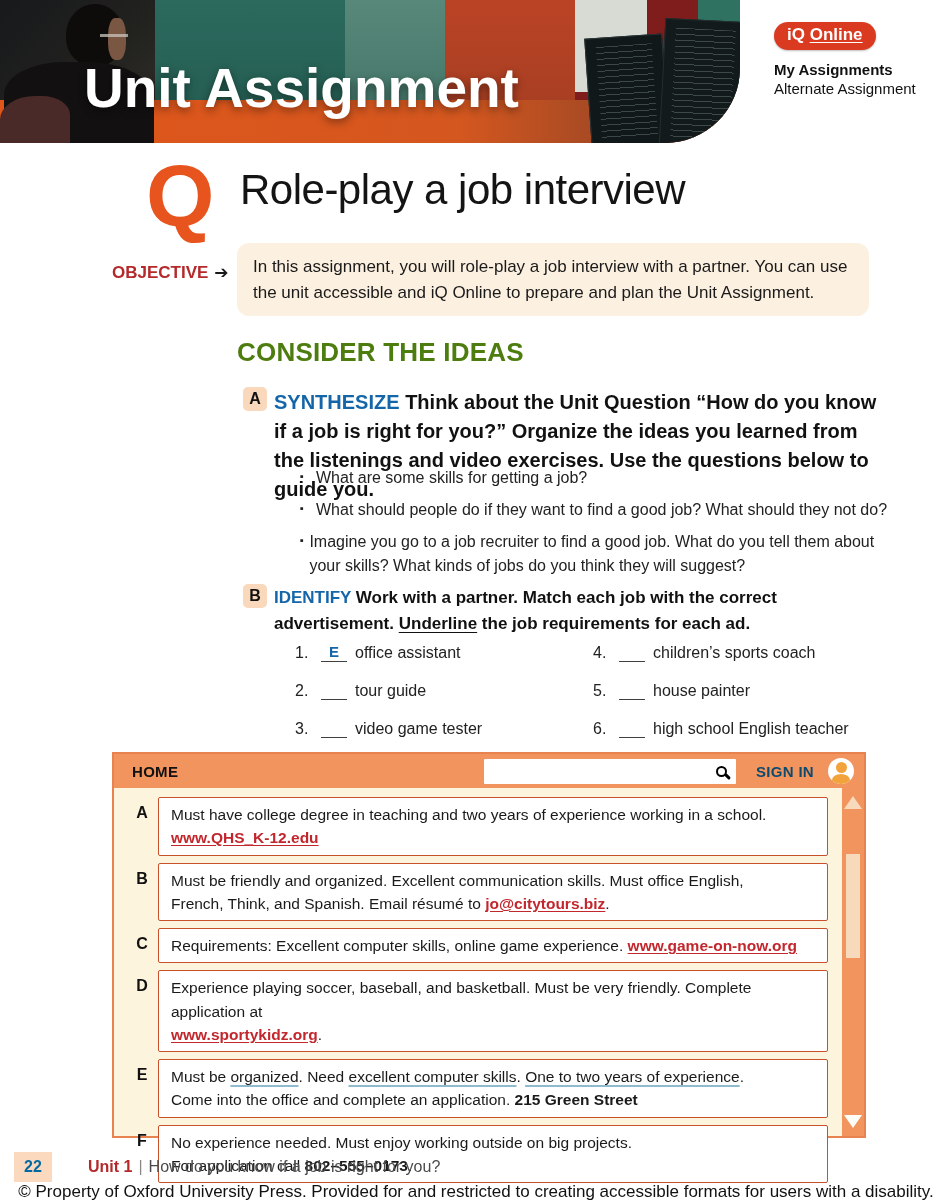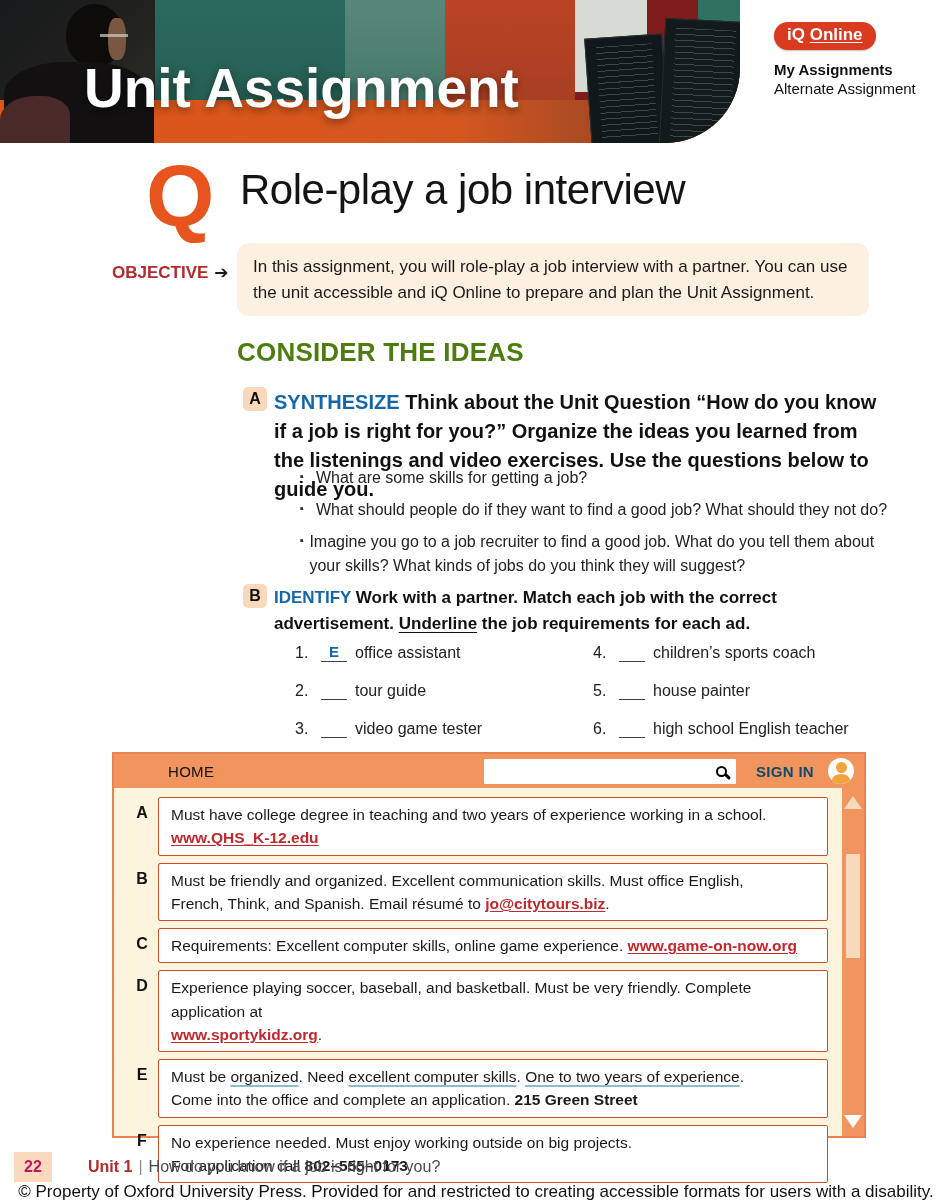--- a/index.html
+++ b/index.html
@@ -96,21 +96,21 @@
   .match-item .num { width:24px; }
   .answer-slot { display:inline-block; width:26px; text-align:center;
     border-bottom:1.5px solid #3f3f3f; margin:0 8px 0 2px; line-height:1.0;
     font-weight:700; color:#1566a9; font-size:15px; height:18px; }
 
   
   .webbox { position:absolute; left:112px; top:752px; width:754px; height:386px;
     border:2px solid #e8824e; background:#fcf4dc; }
   .web-header { position:absolute; left:0; top:0; right:0; height:34px;
     background:#f2945e; display:flex; align-items:center; padding:0 10px 0 18px; }
-  .home-link { font-weight:400; font-size:15px; color:#111; letter-spacing:.3px;margin-left:36px; }
+  .home-link { font-weight:700; font-size:15px; color:#111; letter-spacing:.3px; }
   .searchwrap { margin-left:auto; width:252px; height:25px; background:#fff;
     display:flex; align-items:center; border-radius:1px; padding:0 6px; }
   .searchwrap input { flex:1; border:none; outline:none; height:21px;
     font-size:14px; background:transparent;
     font-family:"Liberation Sans","DejaVu Sans",sans-serif; }
   .mag { width:11px; height:11px; border:2.5px solid #000; border-radius:50%;
     position:relative; margin-right:3px; }
   .mag::after { content:""; position:absolute; width:7px; height:3px;
     background:#000; transform:rotate(45deg); right:-6px; bottom:-3px;
     border-radius:2px; }
@@ -144,21 +144,21 @@
     border-bottom:13px solid #f7d9bc; cursor:pointer; }
   .scroll-thumb { position:absolute; left:4px; top:66px; width:14px;
     height:104px; background:#f7d9bc; cursor:pointer; }
   .tri-down { position:absolute; left:2px; bottom:8px; width:0; height:0;
     border-left:9px solid transparent; border-right:9px solid transparent;
     border-top:13px solid #fdfdf8; cursor:pointer; }
 
   
   .page-badge { position:absolute; left:14px; top:1152px; width:38px;
     height:30px; background:#fad9be; border-radius:0; text-align:center;
-    line-height:30px; font-weight:700; font-size:16px; color:#be185d; }
+    line-height:30px; font-weight:700; font-size:16px; color:#0369a1; }
   .footer-line { position:absolute; left:88px; top:1158px; font-size:16px;
     color:#4a4a4a; }
   .footer-line .unit { color:#b5292b; font-weight:700; }
   .footer-line .sep { color:#888; margin:0 6px; }
   .copyright { position:absolute; left:0; top:1182px; width:952px;
     text-align:center; font-size:17px; color:#111; }
 </style>
 </head>
 <body>
 

